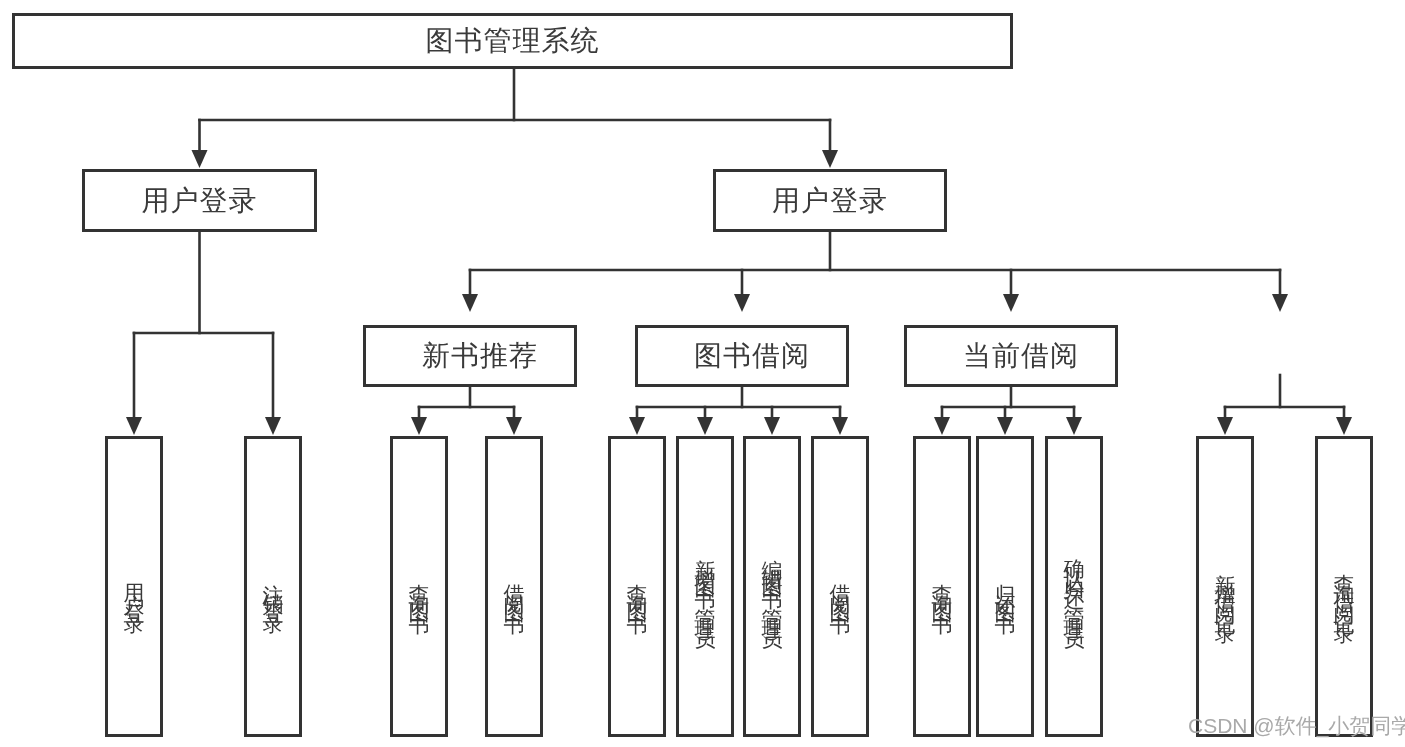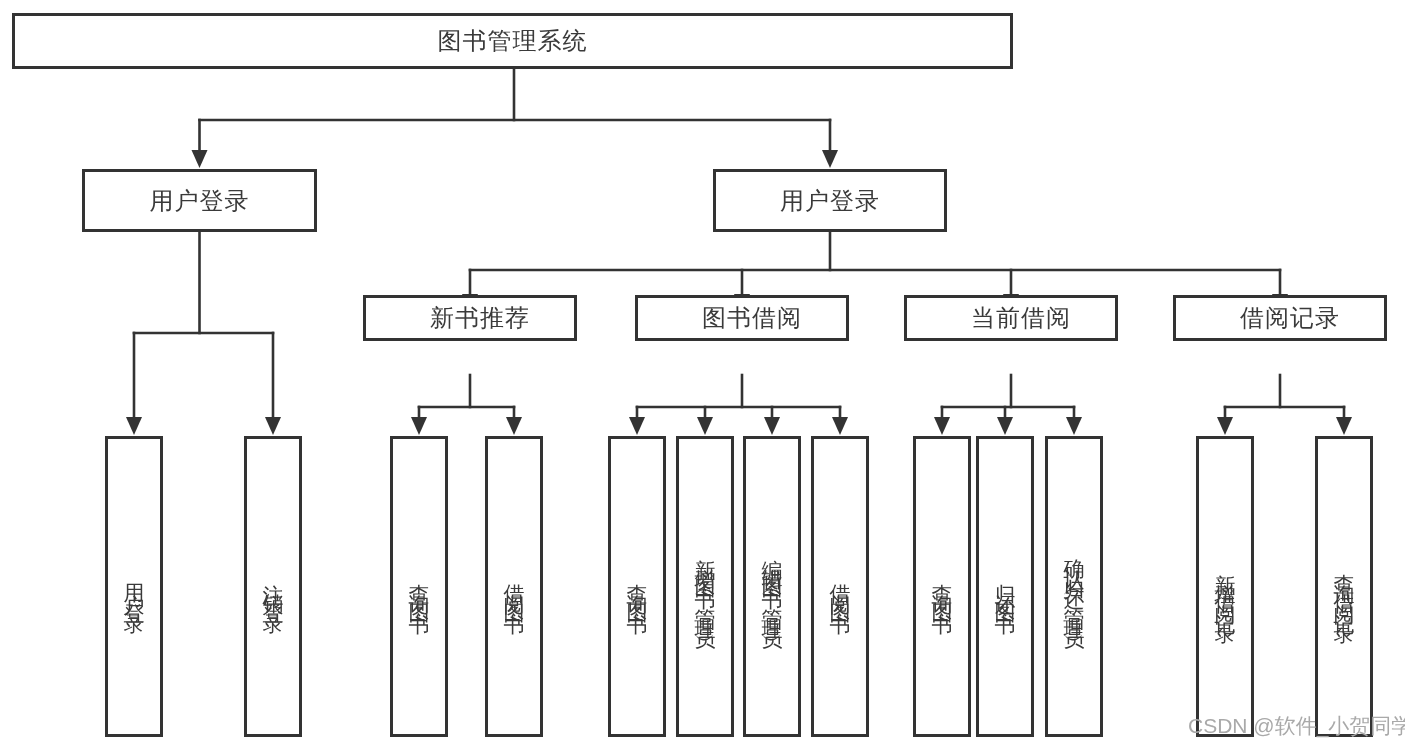--- a/index.html
+++ b/index.html
@@ -22,28 +22,28 @@
   }
   .node {
     position: absolute;
     box-sizing: border-box;
     border: 3px solid #333333;
     background: #ffffff;
     display: flex;
     align-items: center;
     justify-content: center;
     color: #3a3a3a;
-    font-size: 24px;
+    font-size: 28px;
     letter-spacing: 1px;
     text-align: center;
   }
   .node.root   { left: 12px;  top: 13px;  width: 1001px; height: 56px; }
   .node.lv2-a  { left: 82px;  top: 169px; width: 235px;  height: 63px; }
   .node.lv2-b  { left: 713px; top: 169px; width: 234px;  height: 63px; }
-  .node.lv3    { top: 295px; width: 214px; height: 46px; padding-left: 20px; }
+  .node.lv3    { top: 325px; width: 214px; height: 62px; padding-left: 20px; }
   .node.lv3-0  { left: 363px; }
   .node.lv3-1  { left: 635px; }
   .node.lv3-2  { left: 904px; }
   .node.lv3-3  { left: 1173px; }
   .node.leaf {
     top: 436px;
     width: 58px;
     height: 301px;
     font-size: 21px;
     letter-spacing: 10px;
@@ -174,23 +174,20 @@
 
   <div class="node lv3 lv3-0">
     <span>新书推荐</span>
   </div>
   <div class="node lv3 lv3-2">
     <span>当前借阅</span>
   </div>
   <div class="node lv3 lv3-1">
     <span>图书借阅</span>
   </div>
-  <div class="node lv3 lv3-3">
-    <span>借阅记录</span>
-  </div>
 
   <div class="node leaf leaf-0">
     <span class="vtext">用户登录</span>
   </div>
   <div class="node leaf leaf-1">
     <span class="vtext">注销登录</span>
   </div>
   <div class="node leaf leaf-2">
     <span class="vtext">查询图书</span>
   </div>

